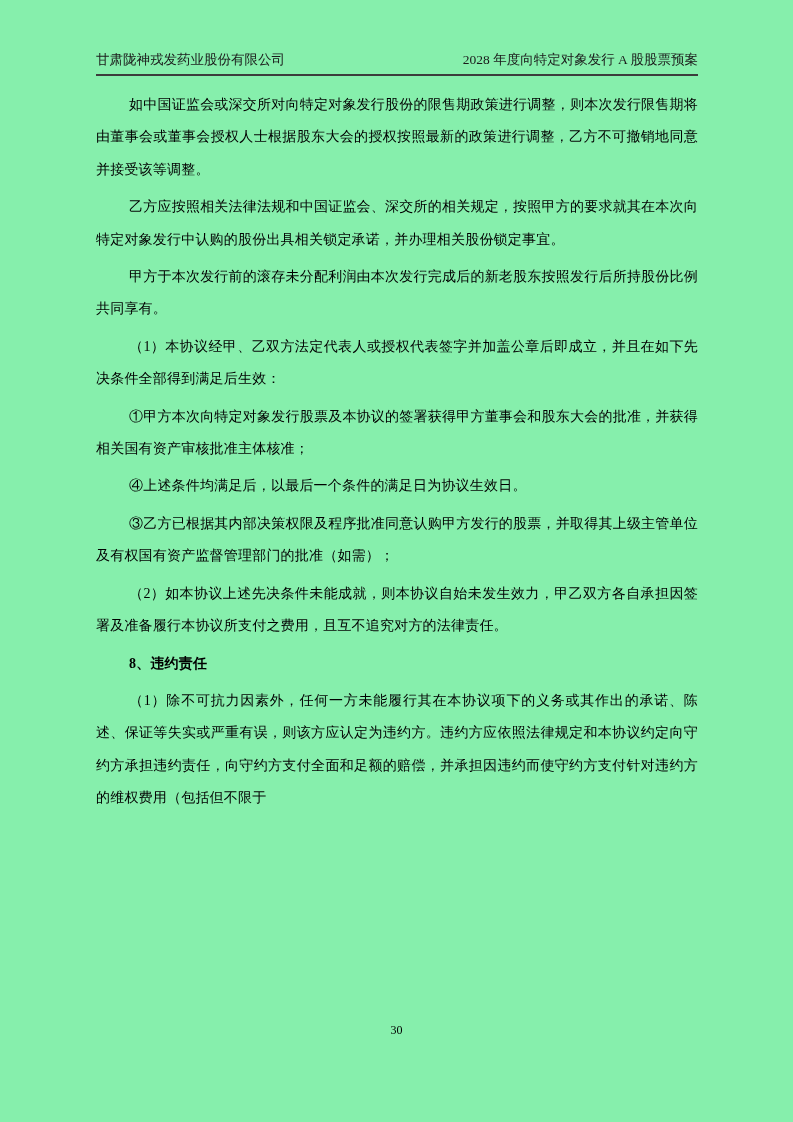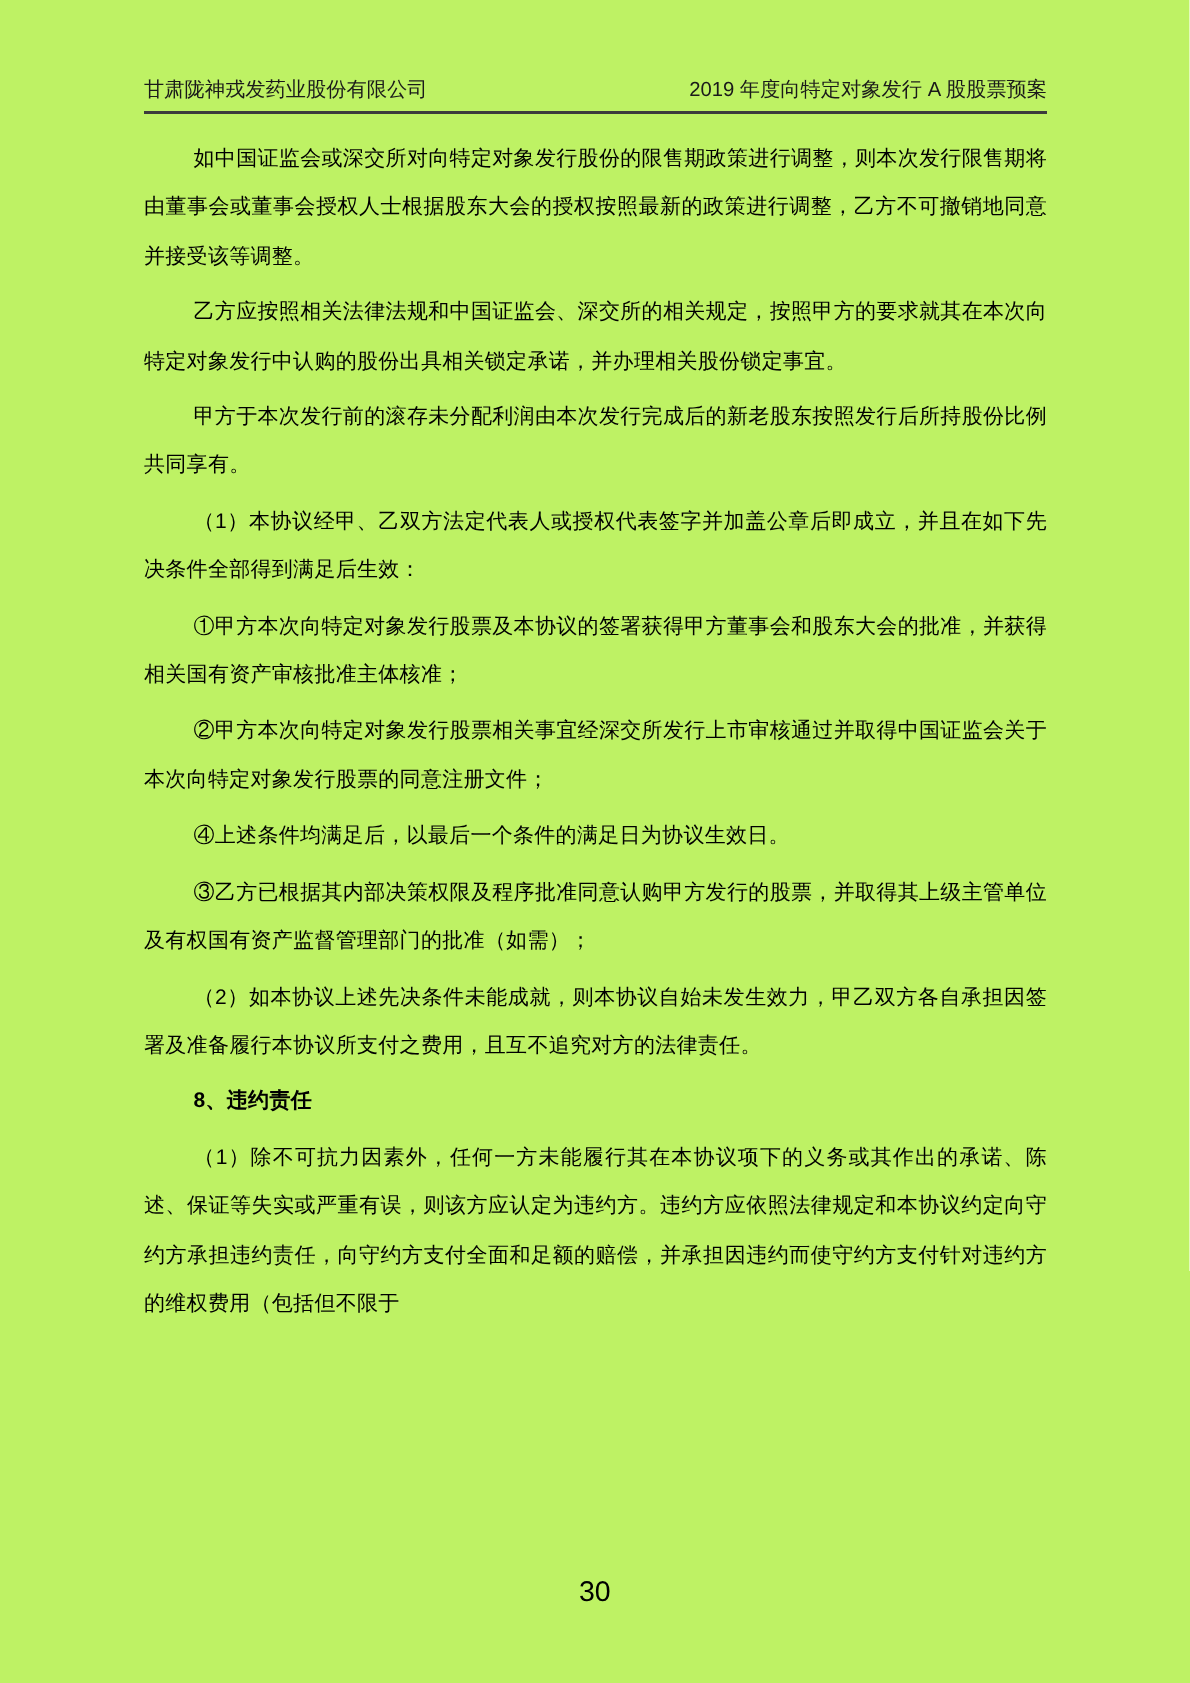--- a/index.html
+++ b/index.html
@@ -4,23 +4,23 @@
 <style>
   html, body {
     margin: 0;
     padding: 0;
     background: #ffffff;
   }
   .page {
     position: relative;
     width: 793px;
     height: 1122px;
-    background: #bef264;
+    background: #86efac;
     color: #000000;
-    font-family: Liberation Sans, sans-serif;
+    font-family: Liberation Serif, serif;
     overflow: hidden;
   }
   .header {
     position: absolute;
     top: 50px;
     left: 96px;
     right: 95px;
     display: flex;
     justify-content: space-between;
     align-items: flex-end;
@@ -46,45 +46,44 @@
   .para {
     text-align: justify;
     text-justify: inter-ideograph;
   }
   .heading {
     font-weight: bold;
     text-align: left;
   }
   .footer {
     position: absolute;
-    top: 1052px;
+    top: 1020px;
     left: 0;
     right: 0;
     text-align: center;
-    font-size: 19px;
+    font-size: 12px;
     line-height: 20px;
   }
 </style>
 </head>
 <body>
 
 <div class="page">
 
   <div class="header">
     <span>甘肃陇神戎发药业股份有限公司</span>
-    <span>2019 年度向特定对象发行 A 股股票预案</span>
+    <span>2028 年度向特定对象发行 A 股股票预案</span>
   </div>
 
   <div class="doc-body">
     <p class="para">如中国证监会或深交所对向特定对象发行股份的限售期政策进行调整，则本次发行限售期将由董事会或董事会授权人士根据股东大会的授权按照最新的政策进行调整，乙方不可撤销地同意并接受该等调整。</p>
     <p class="para">乙方应按照相关法律法规和中国证监会、深交所的相关规定，按照甲方的要求就其在本次向特定对象发行中认购的股份出具相关锁定承诺，并办理相关股份锁定事宜。</p>
     <p class="para">甲方于本次发行前的滚存未分配利润由本次发行完成后的新老股东按照发行后所持股份比例共同享有。</p>
     <p class="para">（1）本协议经甲、乙双方法定代表人或授权代表签字并加盖公章后即成立，并且在如下先决条件全部得到满足后生效：</p>
     <p class="para">①甲方本次向特定对象发行股票及本协议的签署获得甲方董事会和股东大会的批准，并获得相关国有资产审核批准主体核准；</p>
-    <p class="para">②甲方本次向特定对象发行股票相关事宜经深交所发行上市审核通过并取得中国证监会关于本次向特定对象发行股票的同意注册文件；</p>
     <p class="para">④上述条件均满足后，以最后一个条件的满足日为协议生效日。</p>
     <p class="para">③乙方已根据其内部决策权限及程序批准同意认购甲方发行的股票，并取得其上级主管单位及有权国有资产监督管理部门的批准（如需）；</p>
     <p class="para">（2）如本协议上述先决条件未能成就，则本协议自始未发生效力，甲乙双方各自承担因签署及准备履行本协议所支付之费用，且互不追究对方的法律责任。</p>
     <p class="heading">8、违约责任</p>
     <p class="para">（1）除不可抗力因素外，任何一方未能履行其在本协议项下的义务或其作出的承诺、陈述、保证等失实或严重有误，则该方应认定为违约方。违约方应依照法律规定和本协议约定向守约方承担违约责任，向守约方支付全面和足额的赔偿，并承担因违约而使守约方支付针对违约方的维权费用（包括但不限于</p>
   </div>
 
   <div class="footer">
     <span>30</span>
   </div>

